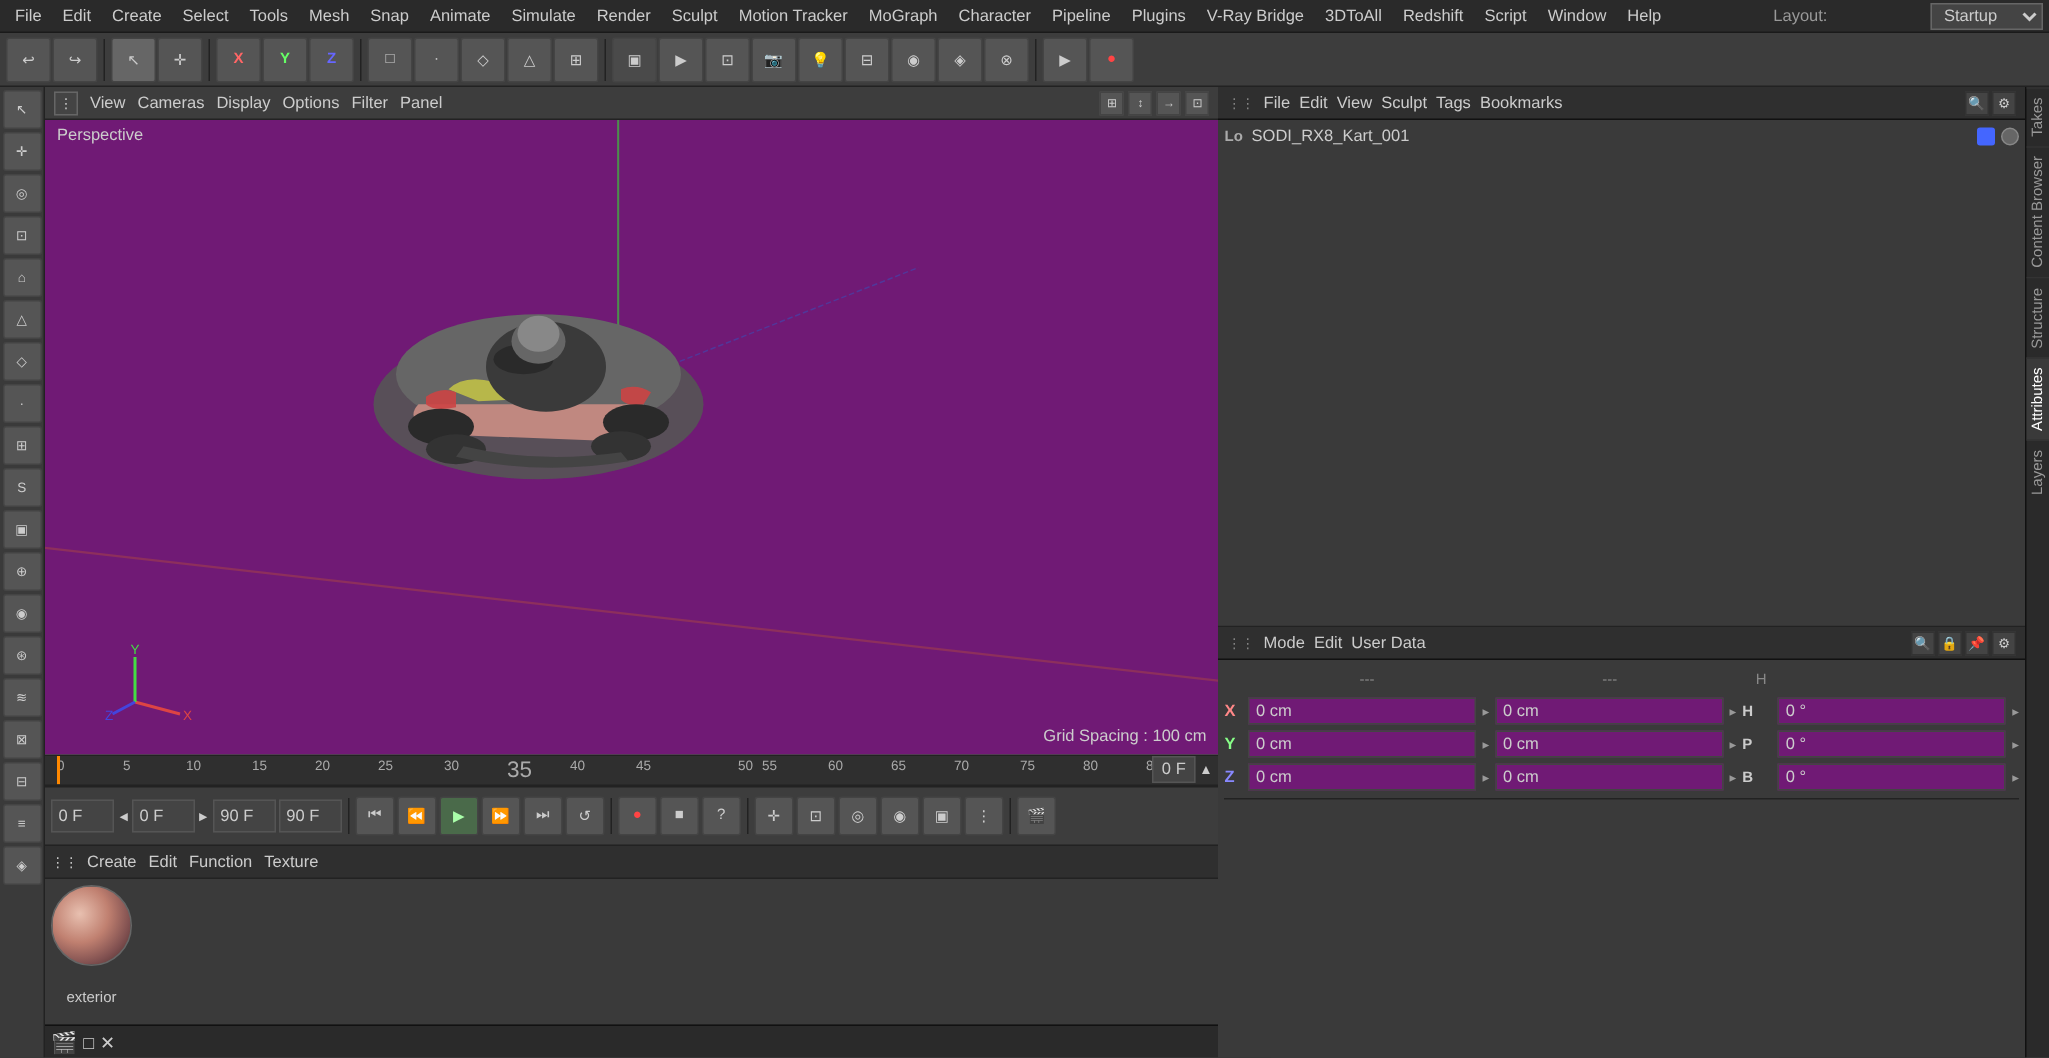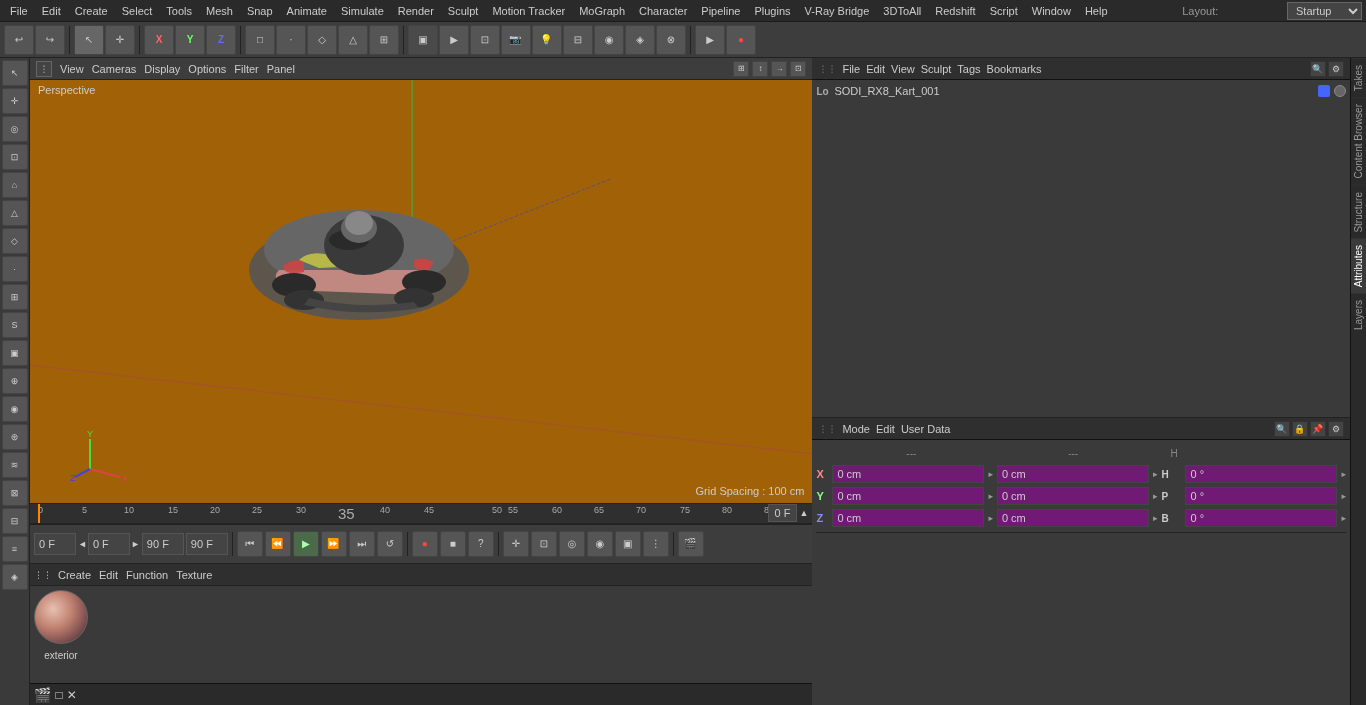--- a/index.html
+++ b/index.html
@@ -23,21 +23,21 @@
     #left-sidebar { width: 30px; background: #3a3a3a; border-right: 1px solid #222; display: flex; flex-direction: column; align-items: center; padding: 2px 0; gap: 2px; }
     .side-btn { width: 26px; height: 26px; background: #555; border: 1px solid #444; display: flex; align-items: center; justify-content: center; cursor: pointer; color: #ccc; font-size: 9px; border-radius: 2px; }
 
     
     #center-area { flex: 1; display: flex; flex-direction: column; }
 
     
     #viewport { flex: 1; background: #646464; position: relative; overflow: hidden; }
     #viewport-header { display: flex; align-items: center; background: #3d3d3d; height: 22px; padding: 0 6px; gap: 8px; border-bottom: 1px solid #222; }
     #viewport-header span { cursor: pointer; }
-    #viewport-canvas { width: 100%; height: calc(100% - 22px); position: relative; background: #a16207; padding-left: 12px; }
+    #viewport-canvas { width: 100%; height: calc(100% - 22px); position: relative; background: #701a75; padding-left: 12px; }
 
     
     #axis-overlay { position: absolute; top: 0; left: 0; width: 100%; height: 100%; pointer-events: none; }
     
     
     #grid-info { position: absolute; bottom: 6px; right: 8px; color: #ccc; font-size: 11px; }
 
     
     #axis-indicator { position: absolute; bottom: 12px; left: 40px; }
 
@@ -367,21 +367,21 @@
         <div id="material-header">
           <div style="width:14px;height:14px;display:flex;align-items:center;justify-content:center;font-size:9px;">⋮⋮</div>
           <span>Create</span>
           <span>Edit</span>
           <span>Function</span>
           <span>Texture</span>
         </div>
         <div id="material-content">
           <div style="display:flex;flex-direction:column;align-items:center;">
             <div class="mat-sphere" style="position:relative;"></div>
-            <div style="font-size:10px;color:#ccc;margin-top:6px;">exterior</div>
+            <div style="font-size:10px;color:#ccc;margin-top:16px;">exterior</div>
           </div>
         </div>
       </div>
 
       <div id="status-bar">
         <div style="display:flex;align-items:center;gap:4px;">
           <span style="font-size:14px;cursor:pointer;">🎬</span>
           <span style="font-size:12px;cursor:pointer;">□</span>
           <span style="font-size:12px;cursor:pointer;">✕</span>
         </div>

